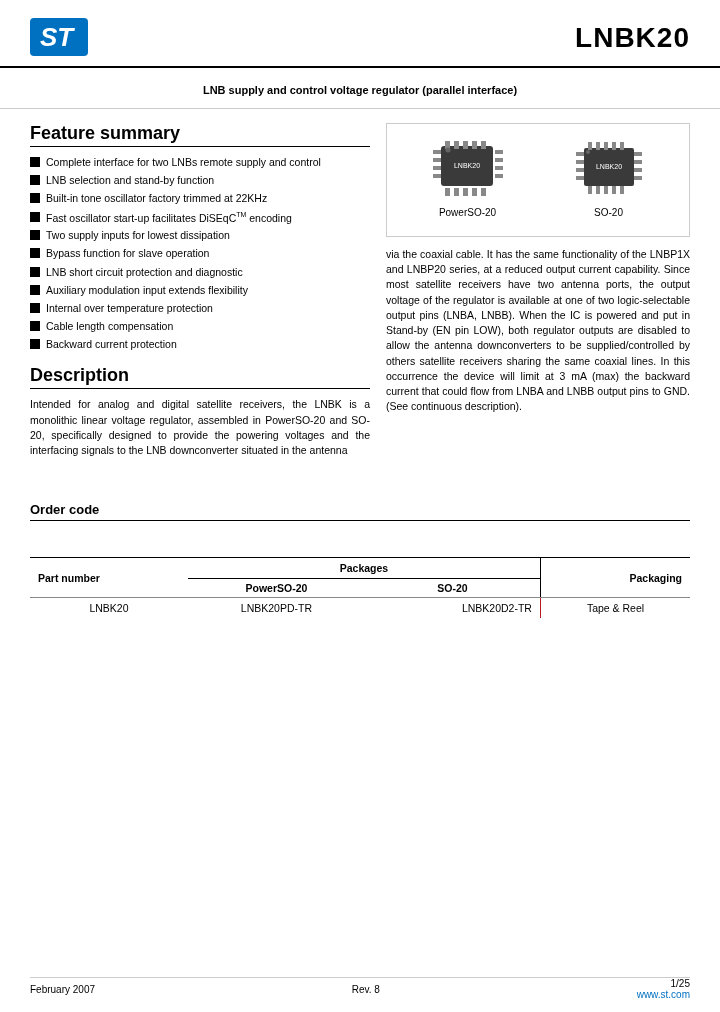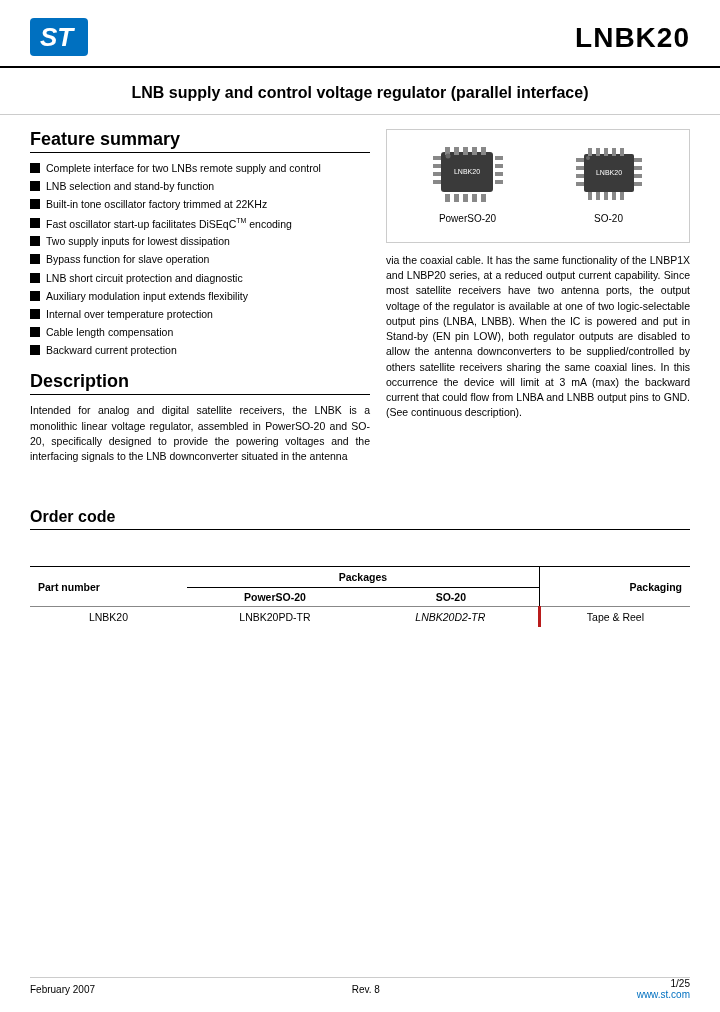--- a/index.html
+++ b/index.html
@@ -48,21 +48,21 @@
     }
 
     
     .title-section {
       text-align: center;
       padding: 16px 30px 12px 30px;
       border-bottom: 1px solid #ccc;
     }
 
     .main-title {
-      font-size: 16px;
+      font-size: 11px;
       font-weight: bold;
       color: #000;
     }
 
     
     .content-area {
       padding: 14px 30px;
       display: flex;
       gap: 16px;
     }
@@ -158,21 +158,21 @@
       margin-top: 0;
     }
 
     
     .order-section {
       padding: 10px 30px 8px 30px;
       margin-top: 20px;
     }
 
     .order-title {
-      font-size: 16px;
+      font-size: 13px;
       font-weight: bold;
       margin-bottom: 8px;
       border-bottom: 1px solid #000;
       padding-bottom: 3px;
     }
 
     .order-table {
       width: 100%;
       border-collapse: collapse;
       font-size: 10.5px;
@@ -416,21 +416,21 @@
         </tr>
         <tr class="packages-subrow">
           <th>PowerSO-20</th>
           <th class="divider-cell">SO-20</th>
         </tr>
       </thead>
       <tbody>
         <tr class="table-data-row">
           <td style="text-align:center; border-top:1px solid #888;">LNBK20</td>
           <td style="text-align:center; border-top:1px solid #888;">LNBK20PD-TR</td>
-          <td style="text-align:center; border-top:1px solid #888; border-right:3px solid #b91c1c;font-style:italic;">LNBK20D2-TR</td>
+          <td style="text-align:right; border-top:1px solid #888; border-right:1px solid #b91c1c;">LNBK20D2-TR</td>
           <td style="text-align:center; border-top:1px solid #888;">Tape &amp; Reel</td>
         </tr>
       </tbody>
     </table>
   </div>
 
   <div class="footer">
     <div class="footer-left">
       <span>February 2007</span>
     </div>

